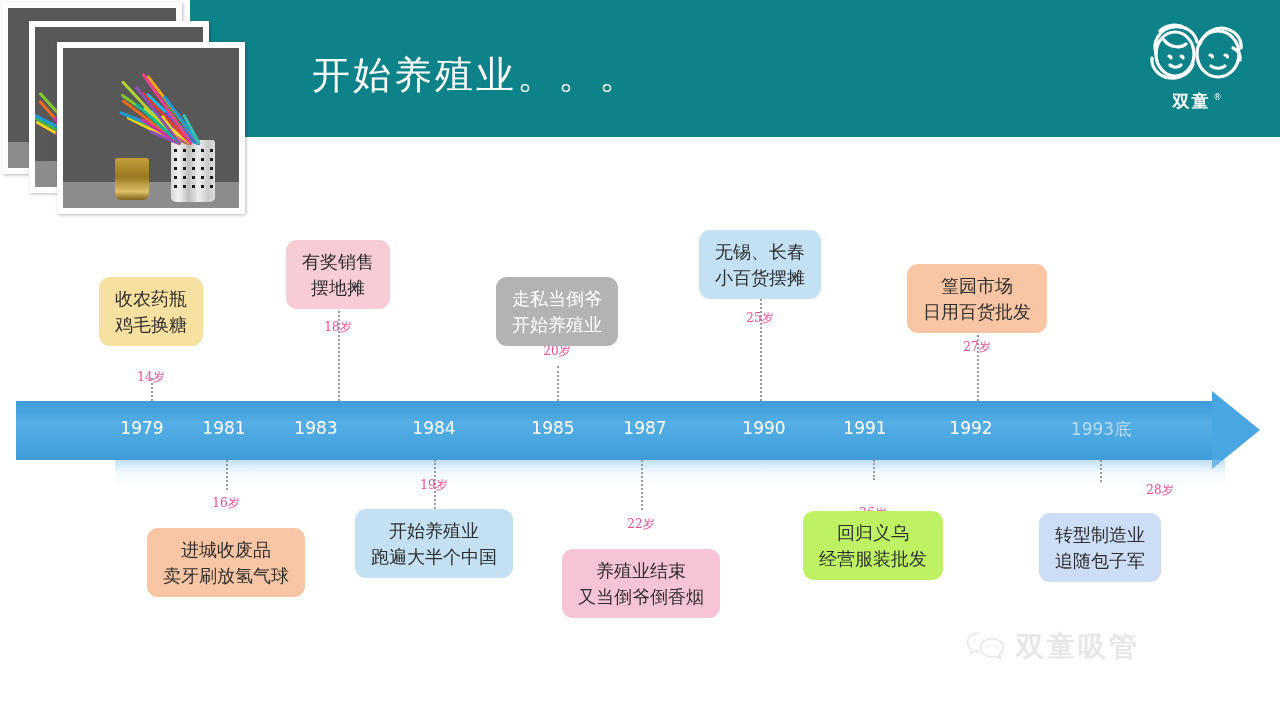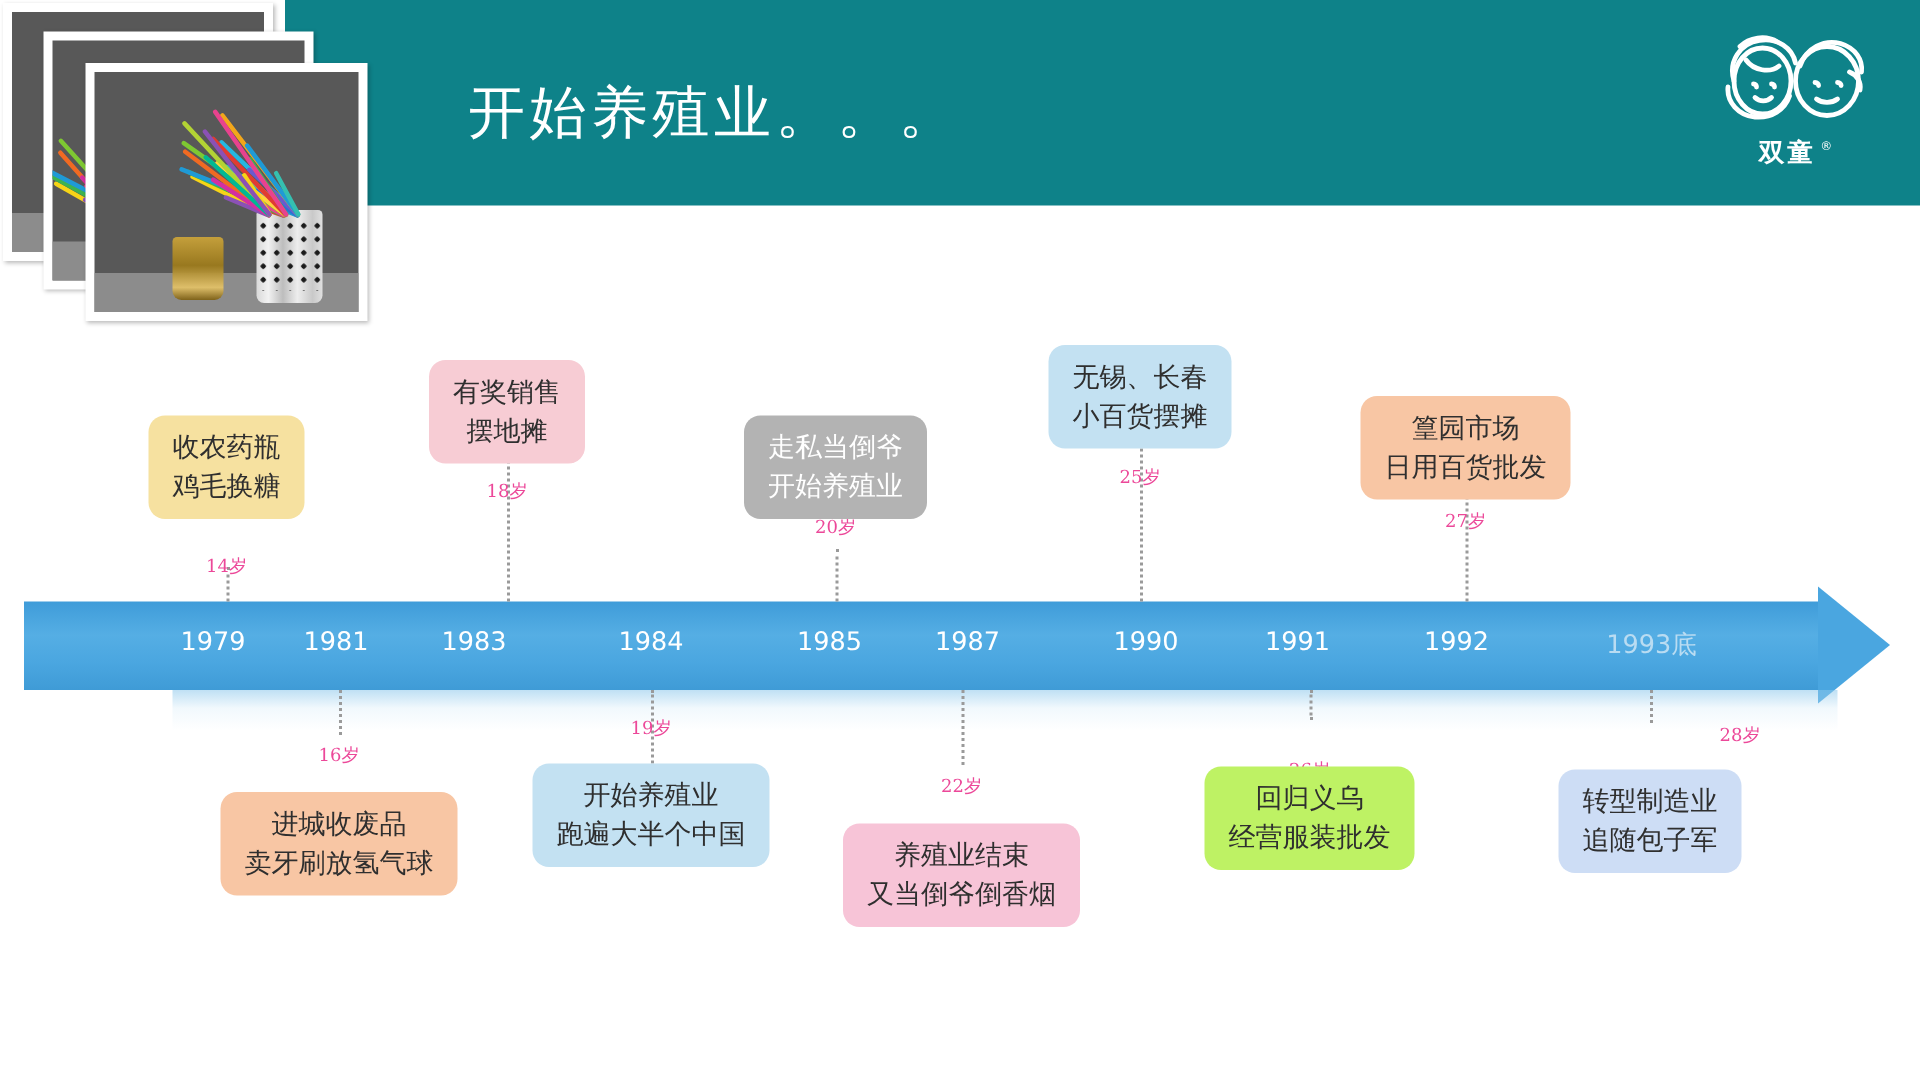--- a/index.html
+++ b/index.html
@@ -283,14 +283,29 @@
         <span class="ln">经营服装批发</span>
       </div>
       <div class="conn" style="left: 1100px; top: 460px; height: 22px;"></div>
       <div class="age" style="left: 1160px; top: 482px;">28岁</div>
       <div class="box" style="left: 1100px; top: 513px; background: rgb(205, 221, 245); color: rgb(47, 47, 47);">
         <span class="ln">转型制造业</span>
         <span class="ln">追随包子军</span>
       </div>
     </div>
 
+  <div class="watermark">
+    <span>
+      <svg width="42" height="30" viewBox="0 0 42 30">
+        <g fill="none" stroke="#b9b9b9" stroke-width="1.6">
+          <path d="M14 3C7.5 3 2.5 7.3 2.5 12.3c0 2.9 1.7 5.5 4.3 7.2l-1.2 3.6 4.2-2.1c1.3.4 2.8.6 4.2.6"></path>
+          <circle cx="10.5" cy="10" r="1.1" fill="#b9b9b9" stroke="none"></circle>
+          <circle cx="17.5" cy="10" r="1.1" fill="#b9b9b9" stroke="none"></circle>
+          <path d="M27 8.5c-6.3 0-11.5 4.2-11.5 9.2S20.7 27 27 27c1.4 0 2.8-.2 4-.6l4.3 2.1-1.2-3.4c2.6-1.7 4.4-4.2 4.4-7.4 0-5-5.2-9.2-11.5-9.2z"></path>
+          <circle cx="23.5" cy="16" r="1.1" fill="#b9b9b9" stroke="none"></circle>
+          <circle cx="30.5" cy="16" r="1.1" fill="#b9b9b9" stroke="none"></circle>
+        </g>
+      </svg>
+    </span>
+    <span class="wm-text">双童吸管</span>
+  </div>
 
 </div>
 
 </body></html>

